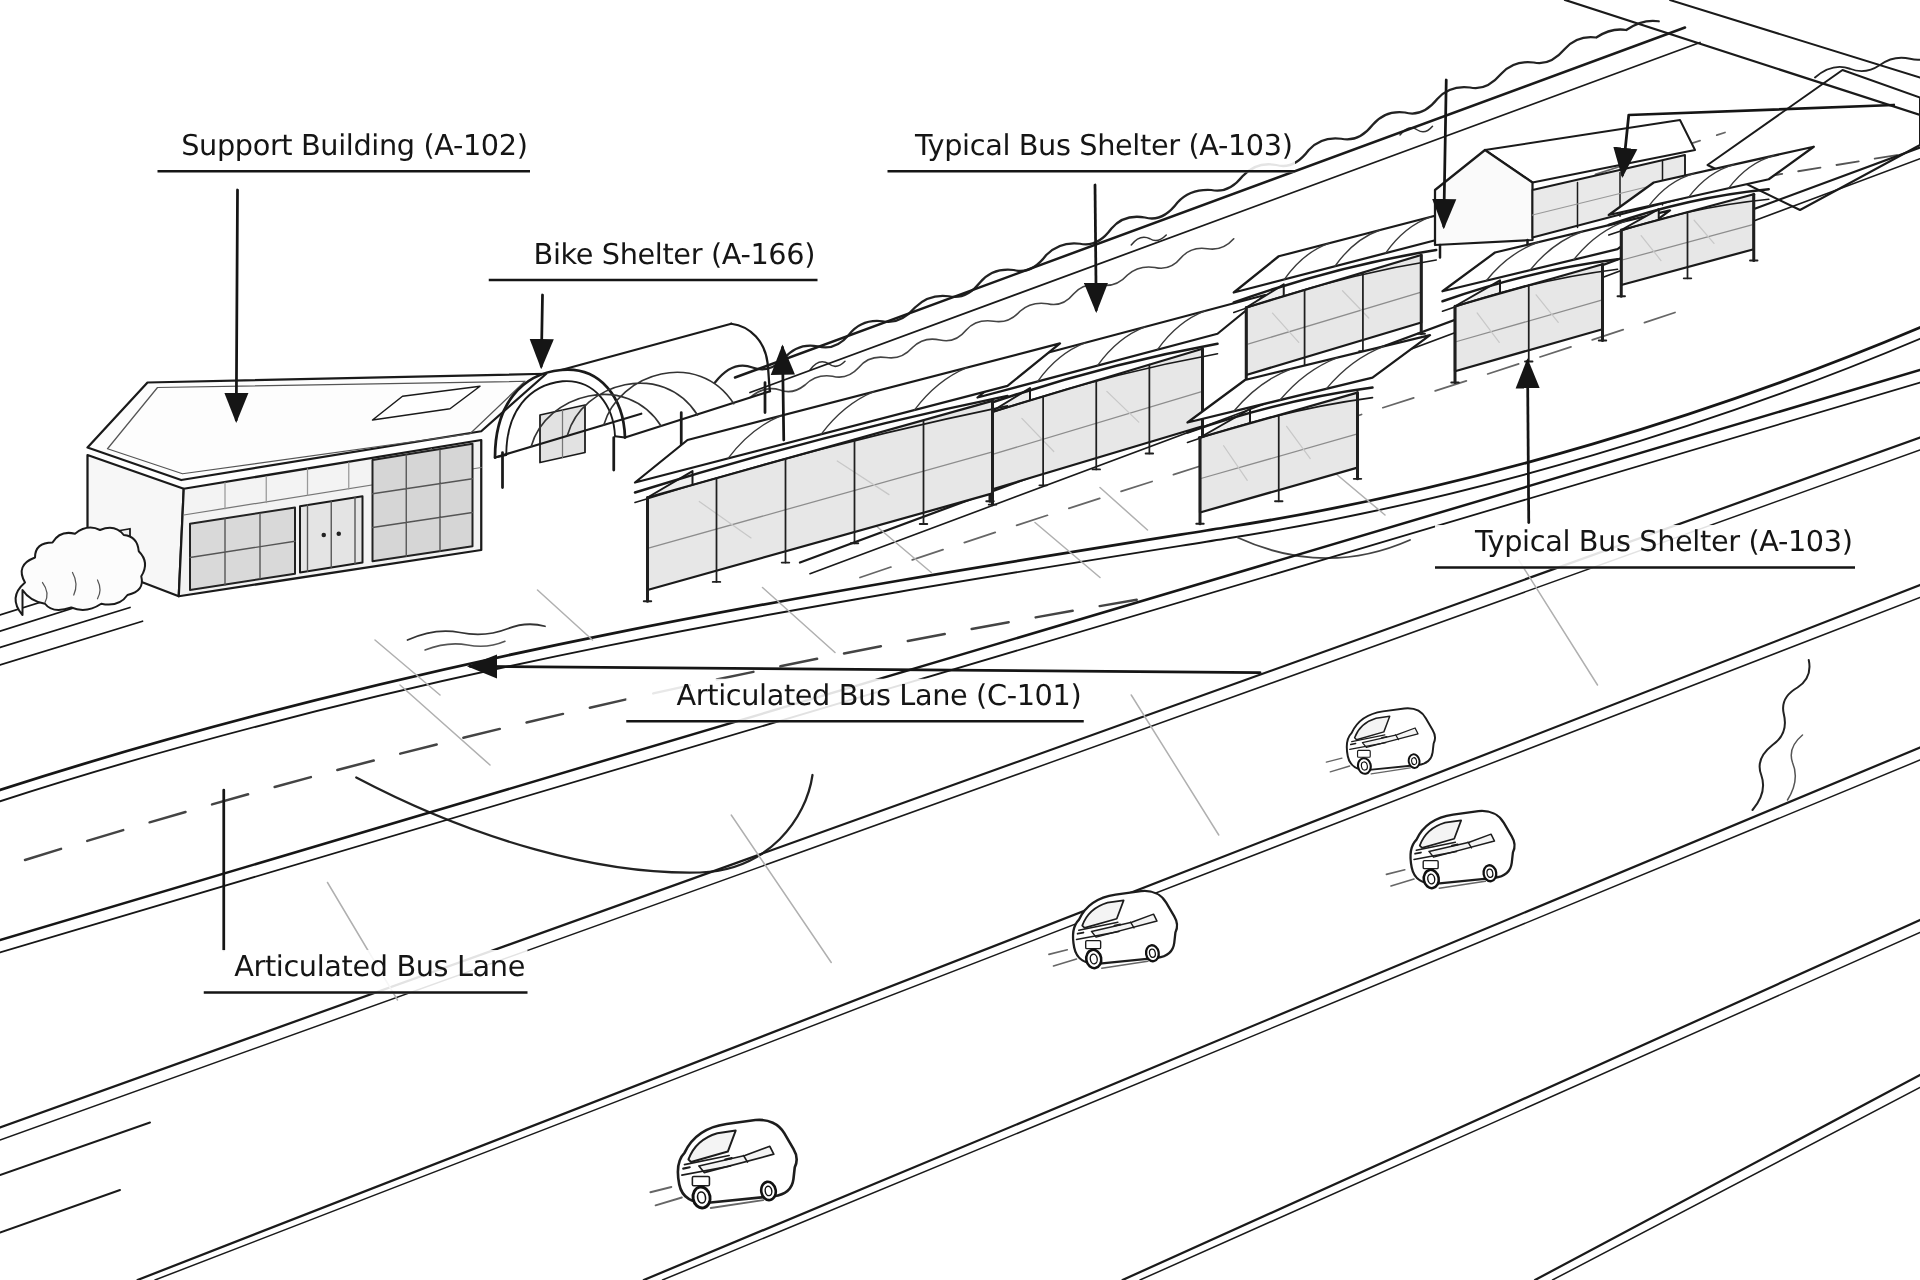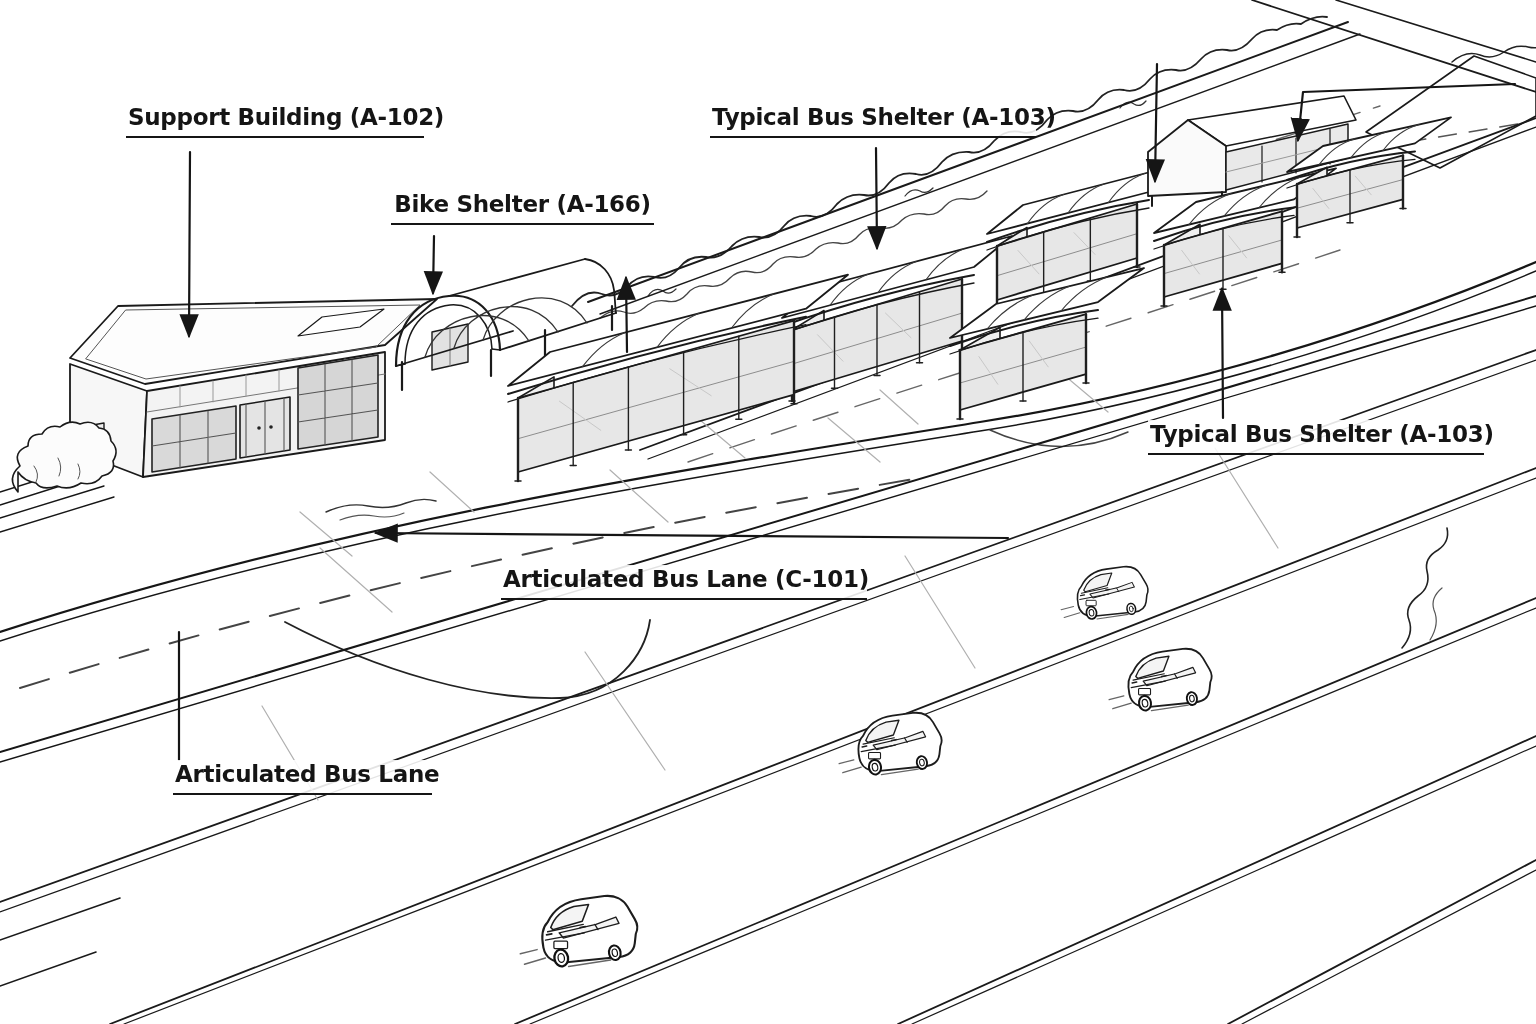--- a/index.html
+++ b/index.html
@@ -1,22 +1,22 @@
 <!DOCTYPE html>
 <html><head>
 <meta charset="utf-8">
 <style>
   html,body { margin:0; padding:0; background:#ffffff; }
   .stage { position:relative; width:1536px; height:1024px; background:#ffffff; overflow:hidden;
            font-family:"DejaVu Sans", sans-serif; }
   .stage svg { position:absolute; left:0; top:0; }
   svg * { stroke-linecap:round; stroke-linejoin:round; }
-  .lbl { position:absolute; font-size:23px; line-height:1.25; color:#151515; text-align:center;
+  .lbl { position:absolute; font-size:23px; line-height:1.25; color:#151515; text-align:right;
          border-bottom:2.5px solid #151515; padding:0 2px 4px 2px; white-space:nowrap;
-         letter-spacing:-0.3px; background:rgba(255,255,255,0.88);font-weight:bold; }
+         letter-spacing:-0.3px; background:rgba(255,255,255,0.88); }
 </style>
 </head>
 <body>
 
 <div class="stage">
 <svg width="1536" height="1024" viewBox="0 0 1536 1024">
   <defs>
     <marker id="arw" viewBox="0 0 10 8" refX="9" refY="4" markerWidth="11" markerHeight="9" orient="auto">
       <path d="M0,0 L10,4 L0,8 Z" fill="#151515"></path>
     </marker>
@@ -296,16 +296,16 @@
 </svg>
 
 <div class="lbl" style="left:126px; top:103px; width:294px;">Support Building (A-102)</div>
 
 <div class="lbl" style="left:391px; top:190px; width:259px;">Bike Shelter (A-166)</div>
 
 <div class="lbl" style="left:710px; top:103px; width:322px;">Typical Bus Shelter (A-103)</div>
 
 <div class="lbl" style="left:1148px; top:420px; width:332px;">Typical Bus Shelter (A-103)</div>
 
-<div class="lbl" style="left:501px; top:543px; width:362px;margin-top:22px;">Articulated Bus Lane (C-101)</div>
-
-<div class="lbl" style="left:173px; top:760px; width:255px;">Articulated Bus Lane</div>
+<div class="lbl" style="left:501px; top:543px; width:362px;">Articulated Bus Lane (C-101)</div>
+
+<div class="lbl" style="left:163px; top:760px; width:255px;">Articulated Bus Lane</div>
 </div>
 
 </body></html>

